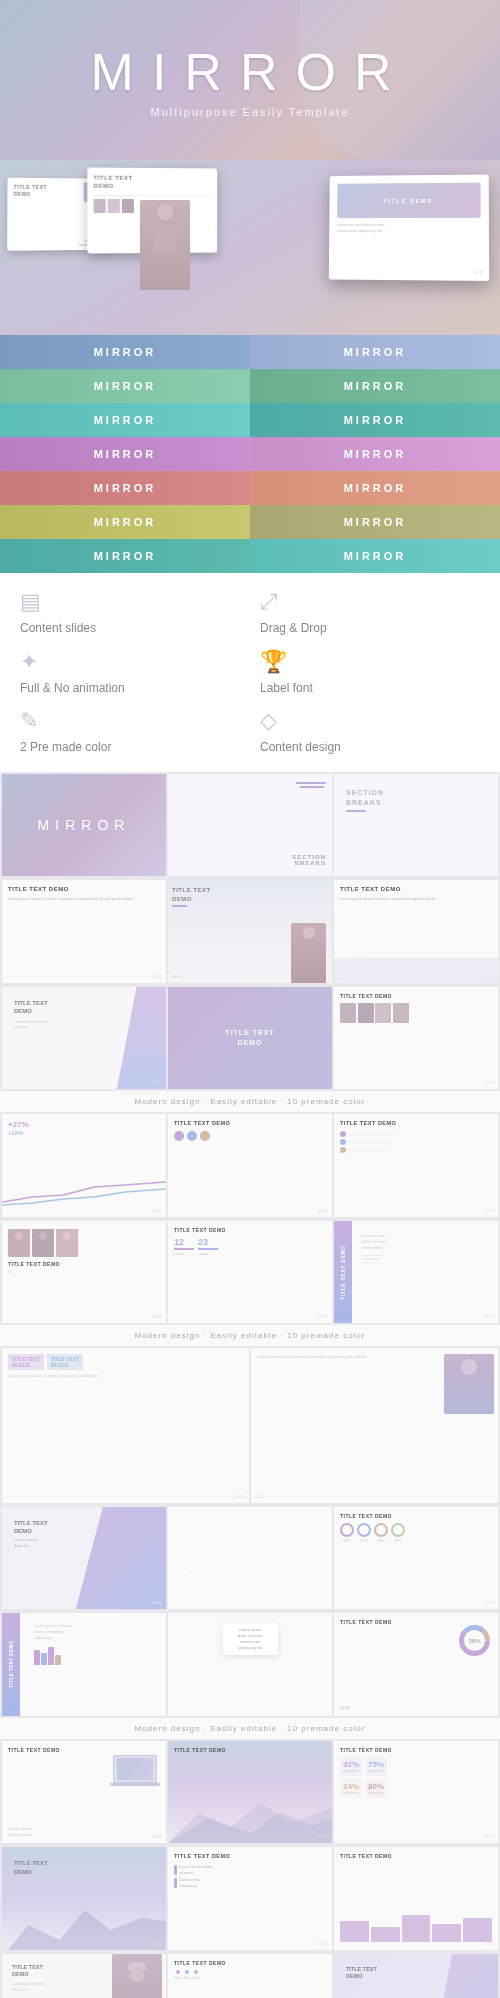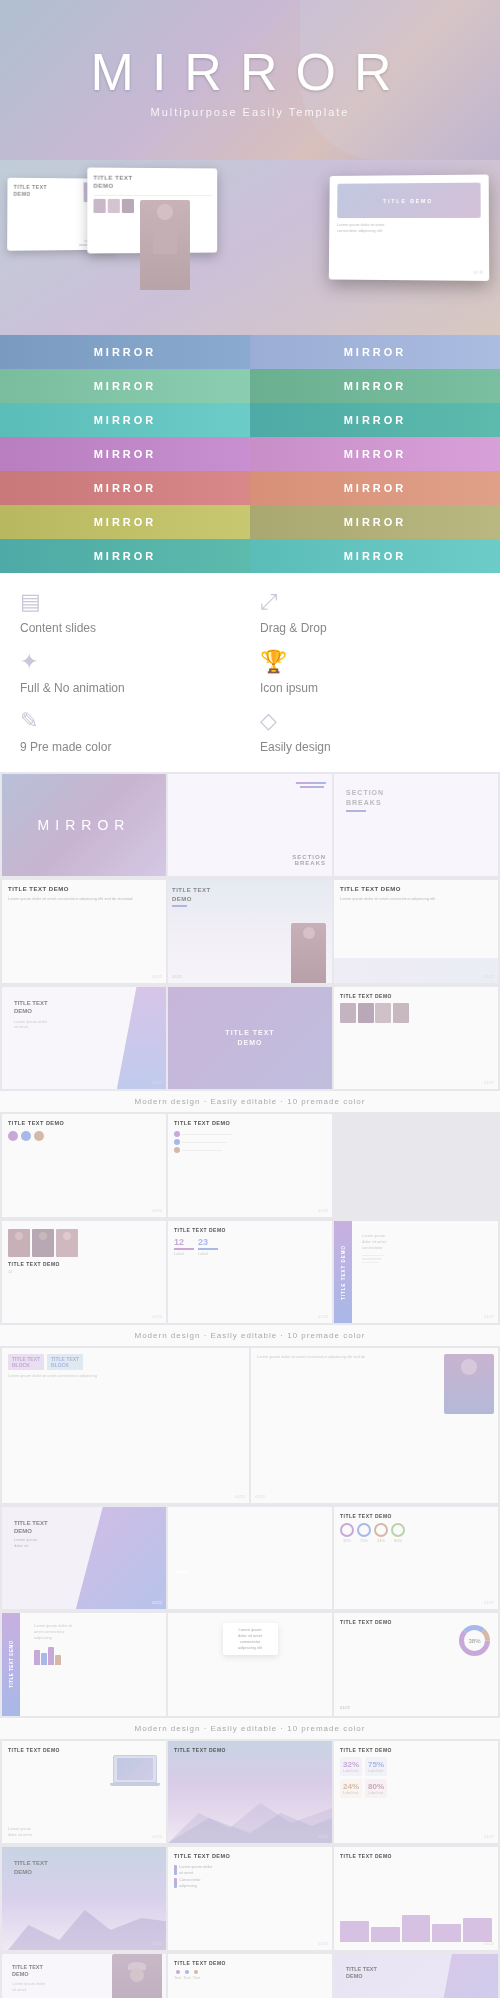--- a/index.html
+++ b/index.html
@@ -238,29 +238,29 @@
   <div class="feature-item">
     <div class="feature-icon">⤢</div>
     <div class="feature-label">Drag &amp; Drop</div>
   </div>
   <div class="feature-item">
     <div class="feature-icon">✦</div>
     <div class="feature-label">Full &amp; No animation</div>
   </div>
   <div class="feature-item">
     <div class="feature-icon">🏆</div>
-    <div class="feature-label">Icon ipsum</div>
+    <div class="feature-label">Label font</div>
   </div>
   <div class="feature-item">
     <div class="feature-icon">✎</div>
-    <div class="feature-label">9 Pre made color</div>
+    <div class="feature-label">2 Pre made color</div>
   </div>
   <div class="feature-item">
     <div class="feature-icon">◇</div>
-    <div class="feature-label">Easily design</div>
+    <div class="feature-label">Content design</div>
   </div>
 </div>
 
 <div class="slides-grid">
 
   <div class="mini-slide color-gradient-slide" style="min-height:85px;">
     <div style="position:absolute;inset:0;background:linear-gradient(135deg,#b8c0d8,#c8b4d0,#d4c8e4);"></div>
     <div style="position:relative;z-index:1;margin:auto;font-size:14px;font-weight:300;letter-spacing:6px;color:white;">MIRROR</div>
   </div>
 
@@ -341,20 +341,29 @@
       <div style="width:16px;height:20px;background:#c8b8c0;border-radius:1px;"></div>
     </div>
     <div style="position:absolute;bottom:4px;right:4px;font-size:4px;color:#ddd;">01/22</div>
   </div>
 </div>
 
 <div class="tag-line">Modern design · Easily editable · 10 premade color</div>
 
 <div class="slides-grid">
 
+  <div class="mini-slide" style="min-height:88px;background:#fafafa;">
+    <div style="font-size:8px;font-weight:bold;color:#c8a8d8;">+27%</div>
+    <div style="font-size:6px;font-weight:bold;color:#a8c8e8;margin-top:1px;">+12%</div>
+    <svg width="100%" height="30" style="position:absolute;bottom:10px;left:0;right:0;" viewBox="0 0 80 30" preserveAspectRatio="none">
+      <polyline points="0,25 15,20 30,18 45,10 60,8 80,5" fill="none" stroke="#c8a8d8" stroke-width="1.5"></polyline>
+      <polyline points="0,28 15,26 30,22 45,20 60,15 80,12" fill="none" stroke="#a8c8e8" stroke-width="1.5"></polyline>
+    </svg>
+    <div style="position:absolute;bottom:4px;right:4px;font-size:4px;color:#ddd;">01/22</div>
+  </div>
 
   <div class="mini-slide" style="min-height:88px;background:#fafafa;">
     <div class="mini-title" style="font-size:5.5px;">TITLE TEXT DEMO</div>
     <div style="display:flex;gap:3px;margin-top:4px;">
       <div style="width:10px;height:10px;border-radius:50%;background:#c8a8d8;"></div>
       <div style="width:10px;height:10px;border-radius:50%;background:#a8b8e8;"></div>
       <div style="width:10px;height:10px;border-radius:50%;background:#d4b8a8;"></div>
     </div>
     <div style="margin-top:3px;">
       <div style="width:100%;height:1.5px;background:#eee;margin-bottom:2px;"></div>

